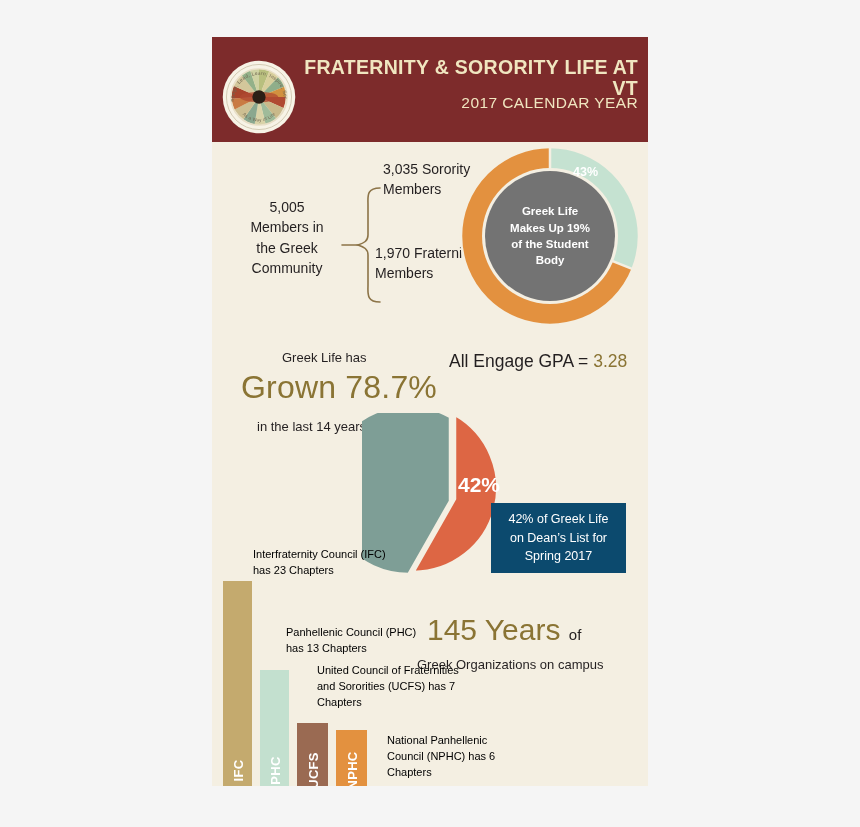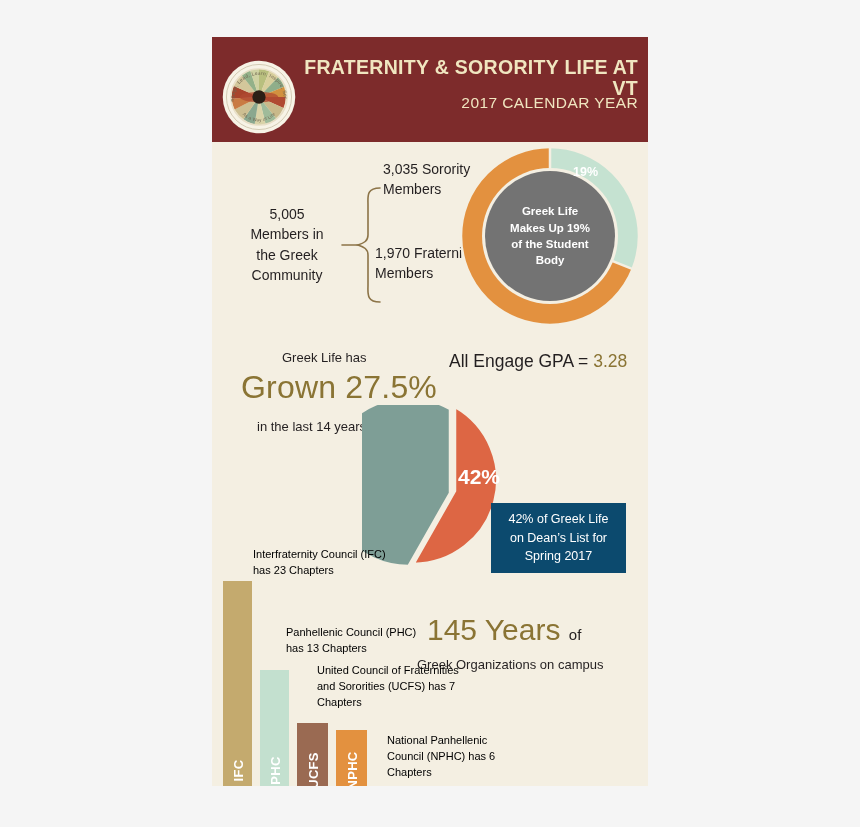--- a/index.html
+++ b/index.html
@@ -63,39 +63,39 @@
     color: #ffffff; font-size: 11.5px; font-weight: bold;
     line-height: 1.42; text-align: center;
   }
   #donut-pct {
     position: absolute; left: 118px; top: 24px;
     color: #ffffff; font-size: 12.5px; font-weight: bold;
   }
 
   
   #members-total {
-    left: 22px; top: 167px; width: 106px;
+    left: 22px; top: 160px; width: 106px;
     text-align: center; font-size: 14px; line-height: 1.45;
   }
   #sorority-label { left: 171px; top: 122px; width: 108px; font-size: 14px; line-height: 1.45; }
   #fraternity-label { left: 163px; top: 206px; width: 108px; font-size: 14px; line-height: 1.45; }
 
   
   #greek-life-has { left: 70px; top: 313px; font-size: 13px; }
   #grown {
     left: 12px; top: 332px; width: 230px;
     text-align: center;
     font-size: 32px; color: #8a7434; letter-spacing: 0.2px;
   }
   #in-last { left: 45px; top: 382px; font-size: 13px; }
   #gpa { left: 237px; top: 314px; font-size: 17.5px; color: #231f20; white-space: nowrap; }
   #gpa .val { color: #8a7434; }
 
   
-  #pie-wrap { position: absolute; left: 134px; top: 368px; width: 180px; height: 180px; padding-left: 16px; }
+  #pie-wrap { position: absolute; left: 134px; top: 376px; width: 180px; height: 180px; padding-left: 16px; }
   #pie-pct {
     position: absolute; left: 112px; top: 60px;
     color: #ffffff; font-size: 21px; font-weight: bold;
   }
   #deans-box {
     position: absolute; left: 279px; top: 466px;
     width: 135px; height: 70px;
     background: #0c4a6e;
     display: flex; flex-direction: column;
     align-items: center; justify-content: center;
@@ -190,31 +190,31 @@
 
         <path d="M 95 95 L 95 6 A 89 89 0 1 0 177.75 128.2 Z" fill="#e3913f"></path>
 
         <path d="M 95 95 L 95 6 A 89 89 0 0 1 177.75 128.2 Z" fill="#c5e2d1"></path>
         <circle cx="95" cy="95" r="89" fill="none" stroke="#f4efe2" stroke-width="2.5"></circle>
         <line x1="95" y1="6" x2="95" y2="95" stroke="#f4efe2" stroke-width="2.5"></line>
         <line x1="95" y1="95" x2="177.75" y2="128.2" stroke="#f4efe2" stroke-width="2.5"></line>
         <circle cx="95" cy="95" r="68" fill="#f4efe2"></circle>
         <circle cx="95" cy="95" r="65" fill="#737373"></circle>
       </svg>
-      <div id="donut-pct">19%</div>
+      <div id="donut-pct">43%</div>
       <div id="donut-hole-label">
         <span>Greek Life</span>
         <span>Makes Up 19%</span>
         <span>of the Student</span>
         <span>Body</span>
       </div>
     </div>
 
     <div class="t" id="greek-life-has">Greek Life has</div>
-    <div class="t" id="grown">Grown 27.5%</div>
+    <div class="t" id="grown">Grown 78.7%</div>
     <div class="t" id="in-last">in the last 14 years</div>
 
     <div class="t" id="gpa">
       <span>All Engage GPA = </span><span class="val">3.28</span>
     </div>
 
     <div id="pie-wrap">
       <svg viewBox="0 0 180 180" width="180" height="180">
 
         <path d="M 88 88 L 46.6 160.9 A 84 84 0 1 1 88 4 Z" fill="#7e9e96" stroke="#f4efe2" stroke-width="2.5"></path>

